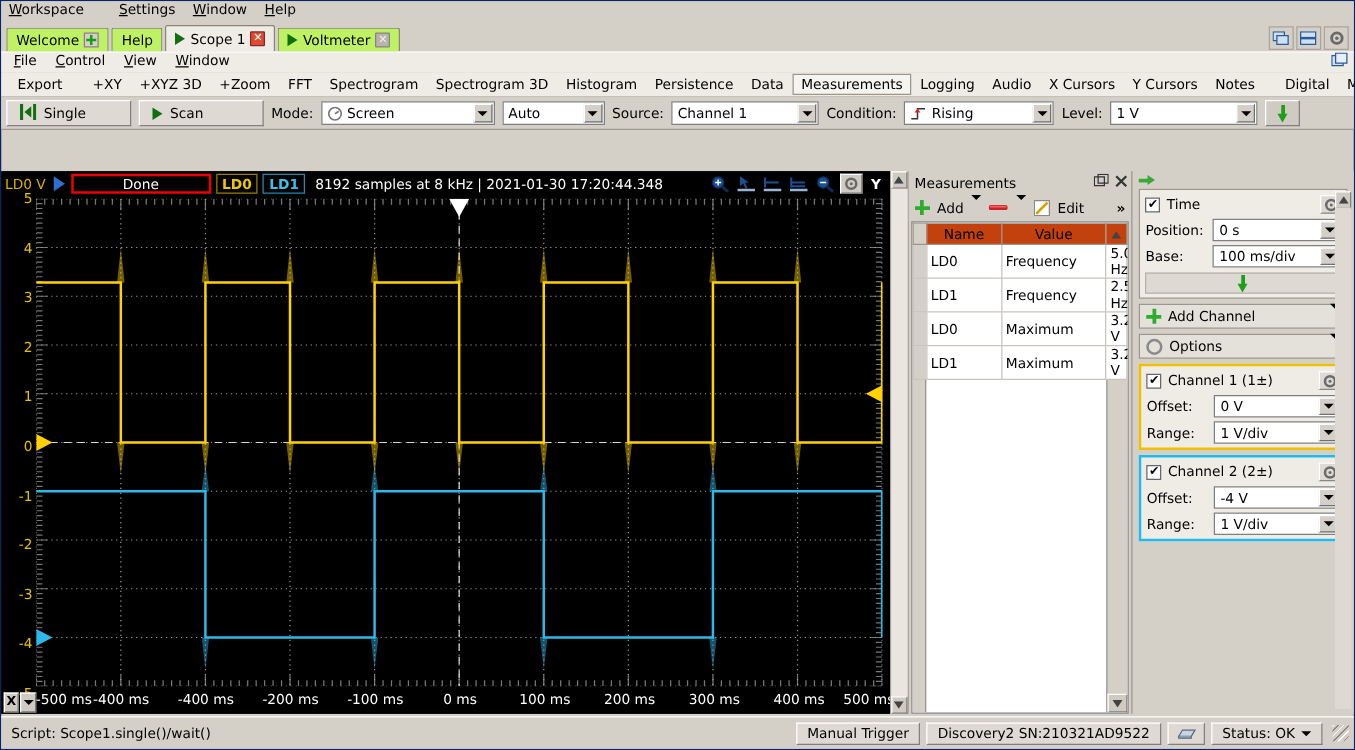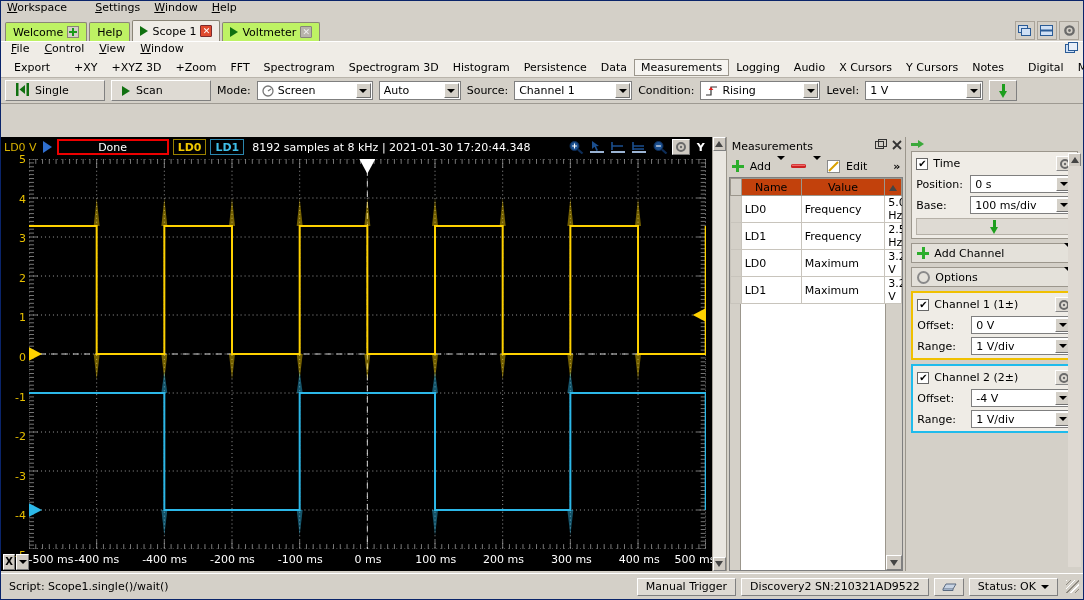--- a/index.html
+++ b/index.html
@@ -305,21 +305,21 @@
             <path d="M3.5 6.5 L9 2 L9 11 Z" fill="#107010"></path>
           </svg>
       </span>
       <span>Single</span>
     </div>
     <div class="bigbtn" style="width:100px">
       <span class="playicon"></span>
       <span>Scan</span>
     </div>
     <span class="lbl">Mode:</span>
-    <div class="combo" style="width:116px">
+    <div class="combo" style="width:139px">
       <span style="margin-right:4px;display:flex">
         <svg width="12" height="12" viewBox="0 0 12 12">
             <circle cx="6" cy="6" r="5" fill="none" stroke="#777" stroke-width="1.3"></circle>
             <path d="M6 6 L9 4" stroke="#777" stroke-width="1.3" fill="none"></path>
           </svg>
       </span>
       <span>Screen</span>
       <span class="arw">
           <i class="caret"></i>
         </span>

